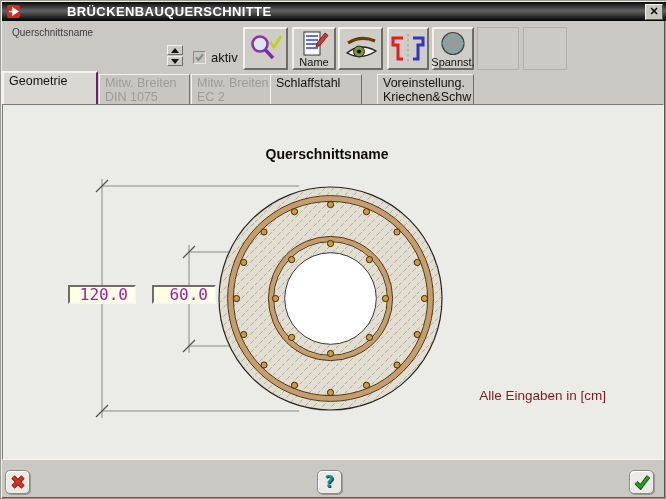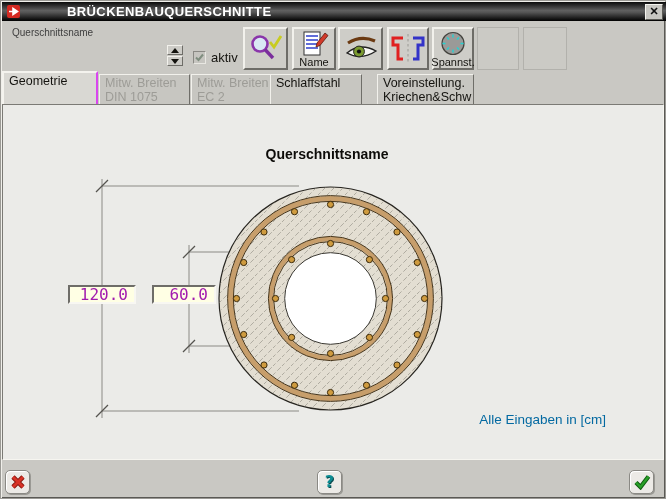--- a/index.html
+++ b/index.html
@@ -33,32 +33,32 @@
   
   .tbtn{position:absolute;top:27px;height:43px;box-sizing:border-box;background:#cecdc8;
     border:2px solid;border-color:#f2f1ec #6d6c67 #6d6c67 #f2f1ec;
     display:flex;flex-direction:column;align-items:center;justify-content:center;}
   .tbtn .blabel{font-size:11px;color:#14130f;line-height:10px;margin-top:0px;}
   .tslot{position:absolute;top:27px;height:43px;box-sizing:border-box;background:#cbcac5;border:1px solid #b2b1ac;}
   
   .tab{position:absolute;box-sizing:border-box;background:#c7c6c1;
     border:1px solid;border-color:#f2f1ec #6f6e69 #6f6e69 #f2f1ec;border-bottom:none;
     font-size:12.5px;line-height:13.5px;padding:2px 5px;color:#14130f;white-space:nowrap;overflow:hidden;}
-  .tab.active{background:#d9d8d3;border-top:2px solid #f4f3ee;border-left:2px solid #f4f3ee;border-right:2px solid #d946ef;}
+  .tab.active{background:#d9d8d3;border-top:2px solid #f4f3ee;border-left:2px solid #f4f3ee;border-right:2px solid #701a75;}
   .tab.disabled{color:#9d9c97;}
   
   .panel{position:absolute;left:2px;top:104px;width:662px;height:356px;box-sizing:border-box;background:#ebebe8;
     border:1px solid;border-color:#7b7a75 #f6f5f0 #f6f5f0 #7b7a75;}
   .drawing-title{position:absolute;left:227px;top:146px;width:200px;text-align:center;
     font-size:14px;font-weight:bold;color:#0d0c09;}
   .dimfield{position:absolute;top:285px;height:19px;box-sizing:border-box;background:#ffffe4;
     border:2px solid;border-color:#6e6d68 #f8f7f2 #f8f7f2 #6e6d68;
     font-family:"DejaVu Sans Mono",monospace;font-size:16px;color:#a21caf;
     text-align:right;padding:0 6px 0 0;line-height:15px;}
-  .units-note{position:absolute;left:430px;top:412px;width:176px;text-align:right;font-size:13.5px;color:#0369a1;}
+  .units-note{position:absolute;left:430px;top:388px;width:176px;text-align:right;font-size:13.5px;color:#7f1d1d;}
   
   .fbtn{position:absolute;top:470px;width:25px;height:24px;box-sizing:border-box;background:#eceae6;
     border:1px solid #8a8984;border-radius:5px;box-shadow:inset 1px 1px 0 #ffffff,1px 1px 0 #9a9994;
     display:flex;align-items:center;justify-content:center;}
   .help-glyph{font-family:"DejaVu Sans",sans-serif;font-weight:bold;font-size:16px;color:#0d8c92;
     text-shadow:1px 1px 0 #0a4a4e;line-height:16px;}
 </style>
 </head>
 <body>
 

